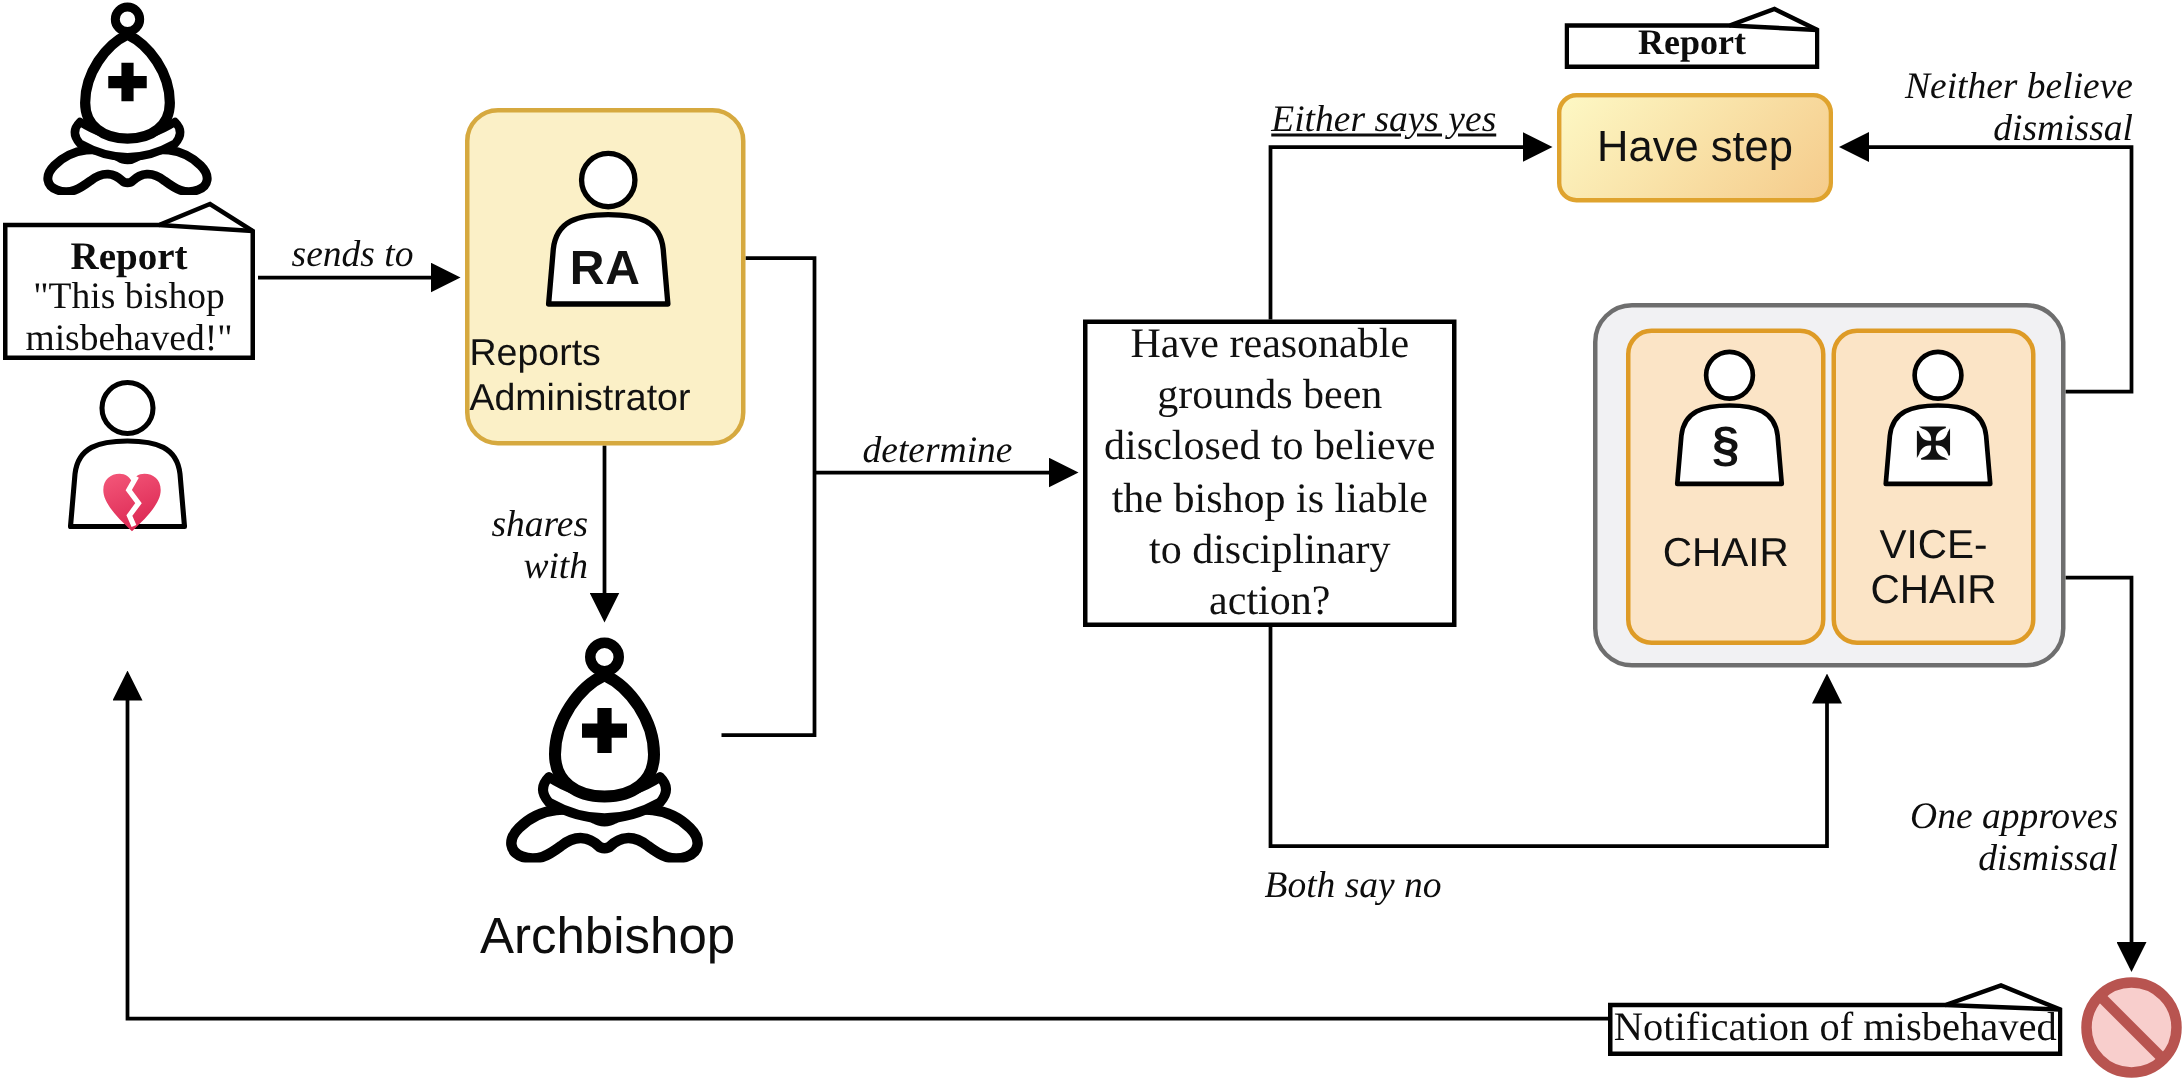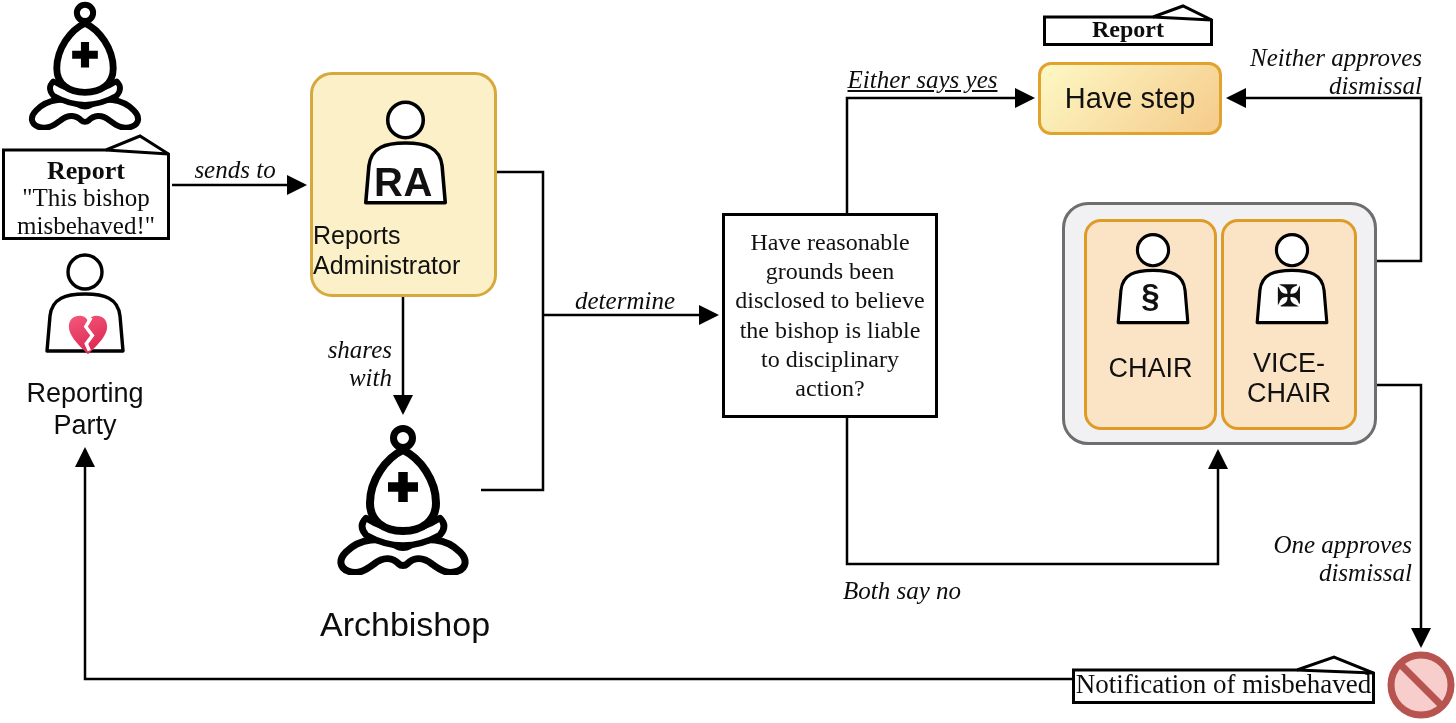--- a/index.html
+++ b/index.html
@@ -27,29 +27,29 @@
   .doc{position:absolute;}
   .doc .doctext{position:absolute;left:0;right:0;text-align:center;
                 font-family:"Liberation Serif",serif;color:#0d0d0d;}
   .doc .title{font-weight:bold;}
 
   
   .ra-box{position:absolute;left:310px;top:72px;width:187px;height:225px;
           background:var(--ra-fill);border:3px solid var(--ra-border);
           border-radius:22px;box-sizing:border-box;}
   .ra-initials{position:absolute;left:0;width:100%;top:85px;text-align:center;
-               font-size:40px;font-weight:600;letter-spacing:0.5px;}
+               font-size:32px;font-weight:600;letter-spacing:0.5px;}
   .ra-label{position:absolute;left:0;width:100%;top:146px;text-align:left;
             font-size:25px;line-height:1.18;}
 
   
-  .decision{position:absolute;left:722px;top:213px;width:216px;height:205px;
+  .decision{position:absolute;left:722px;top:213px;width:249px;height:205px;
             background:#fff;border:3px solid #000;box-sizing:border-box;
             display:flex;align-items:center;justify-content:center;
-            font-family:"Liberation Serif",serif;font-size:24px;line-height:1.22;
+            font-family:"Liberation Serif",serif;font-size:28px;line-height:1.22;
             text-align:center;padding:6px 8px;}
 
   
   .next-step{position:absolute;left:1038px;top:62px;width:184px;height:73px;
              border:3px solid var(--next-border);border-radius:13px;box-sizing:border-box;
              background:linear-gradient(135deg,var(--next-fill-from) 0%,var(--next-fill-to) 100%);
              display:flex;align-items:center;justify-content:center;
              font-size:29px;font-weight:500;}
 
   
@@ -117,21 +117,20 @@
   <svg class="abs" style="left:66px;top:315px;" width="44" height="40" viewBox="0 0 100 92">
     <defs>
       <linearGradient id="hg" x1="0" y1="0" x2="0.4" y2="1">
         <stop offset="0" style="stop-color:var(--heart-from)"></stop>
         <stop offset="1" style="stop-color:var(--heart-to)"></stop>
       </linearGradient>
     </defs>
     <path d="M50,90 C22,64 6,45 6,27 C6,11 17,2 31,2 C40,2 47,7 50,15 C53,7 60,2 69,2 C83,2 94,11 94,27 C94,45 78,64 50,90 Z" fill="url(#hg)"></path>
     <polyline points="57,6 45,27 60,47 46,66 53,82" fill="none" stroke="#fff" stroke-width="8"></polyline>
   </svg>
-  <div class="nlabel" style="left:18px;top:377px;width:134px;font-size:27px;">Reporting Party</div>
 
   <div class="ra-box">
     <svg class="person" style="left:40px;top:22px;" width="105" height="113" viewBox="0 0 100 108">
       <circle cx="50" cy="22" r="17" fill="#fff" stroke="#000" stroke-width="3.4"></circle>
       <path d="M12,101 L15,66 C17,48 31,44 50,44 C69,44 83,48 85,66 L88,101 Z" fill="#fff" stroke="#000" stroke-width="3.4" stroke-linejoin="round"></path>
     </svg>
     <div class="ra-initials">RA</div>
     <div class="ra-label">Reports Administrator</div>
   </div>
 
@@ -157,21 +156,21 @@
       <path d="M1.5,14 L110,14 L140,3 L168.5,17 L168.5,41.5 L1.5,41.5 Z" fill="#fff" stroke="#000" stroke-width="3" stroke-linejoin="miter"></path>
       <path d="M110,14 L168.5,17" fill="none" stroke="#000" stroke-width="3"></path>
     </svg>
     <div class="doctext title" style="top:13px;font-size:24px;">Report</div>
   </div>
 
   <div class="next-step">
     <span>Have step</span>
   </div>
 
-  <div class="elabel right" style="left:1230px;top:44px;width:192px;">Neither approves dismissal</div>
+  <div class="elabel right" style="left:1230px;top:44px;width:192px;">Neither believe dismissal</div>
 
   <div class="committee">
     <div class="card chair">
       <svg class="person" style="left:20px;top:8px;" width="92" height="99" viewBox="0 0 100 108">
         <circle cx="50" cy="22" r="17" fill="#fff" stroke="#000" stroke-width="3.4"></circle>
         <path d="M12,101 L15,66 C17,48 31,44 50,44 C69,44 83,48 85,66 L88,101 Z" fill="#fff" stroke="#000" stroke-width="3.4" stroke-linejoin="round"></path>
       </svg>
       <div class="symbol">§</div>
       <div class="clabel">CHAIR</div>
     </div>

